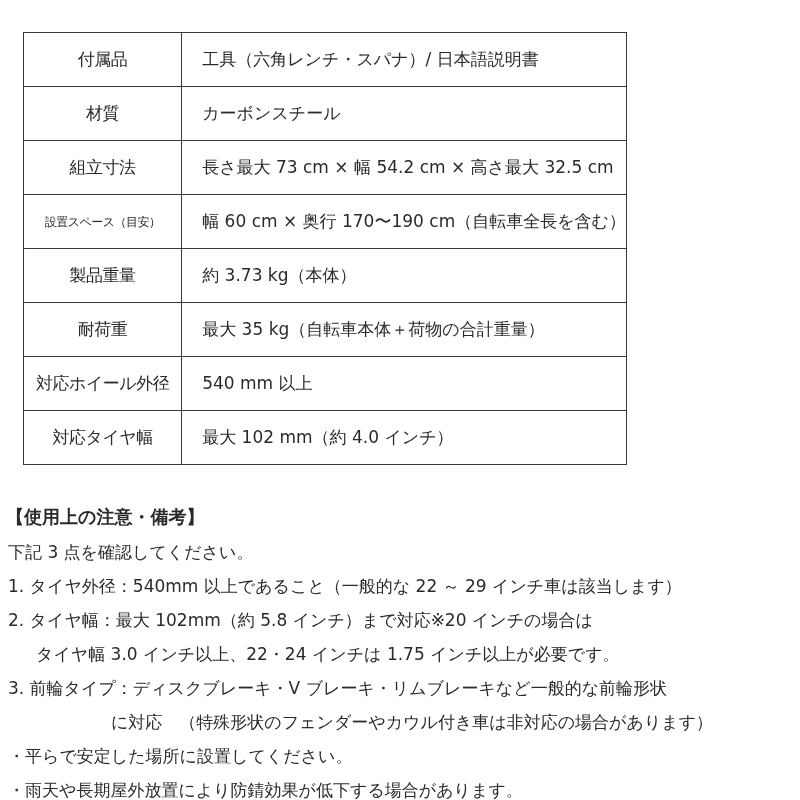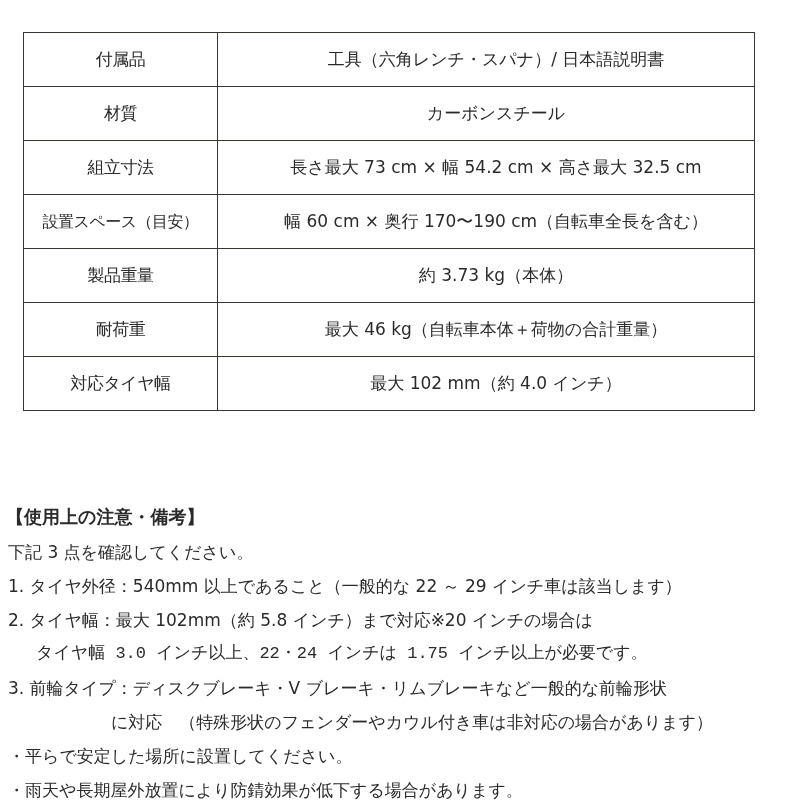--- a/index.html
+++ b/index.html
@@ -2,79 +2,83 @@
 <html><head>
 <meta charset="utf-8">
 <style>
   html, body { margin: 0; padding: 0; background: #ffffff; }
   body {
     width: 800px; height: 800px; position: relative; overflow: hidden;
     font-family: "DejaVu Sans", "Liberation Sans", sans-serif;
     color: #2a2a2a;
   }
   .spec-table {
-    position: absolute; left: 23px; top: 32px; width: 732px;
+    position: absolute; left: 23px; top: 32px; width: 604px;
     border-collapse: collapse;
     border: 1px solid #3a3433;
   }
   .spec-table td {
     border: 1px solid #3a3433;
     height: 53px; padding: 0;
     font-size: 17px; line-height: 1;
     vertical-align: middle;
     white-space: nowrap;
   }
   .spec-table td.label {
     width: 193px; text-align: center; letter-spacing: -0.5px;
   }
   .spec-table td.value {
-    padding-left: 20px; text-align: center;
+    padding-left: 20px; text-align: left;
   }
   .notes {
     position: absolute; left: 8px; top: 483px; width: 790px;
   }
   .notes-title {
     font-weight: bold; font-size: 18px; height: 36px; line-height: 36px;
     margin-left: -2px;
     margin-top: 16px;
   }
   .notes-line {
     font-size: 17px; height: 34px; line-height: 34px; white-space: nowrap;
   }
-  .indent { padding-left: 28px; font-family: Liberation Mono, monospace; }
+  .indent { padding-left: 28px; }
   .indent-sm { padding-left: 18px; text-align: center; }
 </style>
 </head>
 <body>
 
 <table class="spec-table">
   <tbody>
     <tr>
       <td class="label">付属品</td>
       <td class="value">工具（六角レンチ・スパナ）/ 日本語説明書</td>
     </tr>
     <tr>
       <td class="label">材質</td>
       <td class="value">カーボンスチール</td>
     </tr>
     <tr>
       <td class="label">組立寸法</td>
       <td class="value">長さ最大 73 cm × 幅 54.2 cm × 高さ最大 32.5 cm</td>
     </tr>
     <tr>
-      <td class="label" style="font-size:16px;">設置スペース（目安）</td>
+      <td class="label" style="font-size:12px;">設置スペース（目安）</td>
       <td class="value">幅 60 cm × 奥行 170〜190 cm（自転車全長を含む）</td>
     </tr>
     <tr>
       <td class="label">製品重量</td>
       <td class="value">約 3.73 kg（本体）</td>
     </tr>
     <tr>
       <td class="label">耐荷重</td>
-      <td class="value">最大 46 kg（自転車本体＋荷物の合計重量）</td>
+      <td class="value">最大 35 kg（自転車本体＋荷物の合計重量）</td>
+    </tr>
+    <tr>
+      <td class="label">対応ホイール外径</td>
+      <td class="value">540 mm 以上</td>
     </tr>
     <tr>
       <td class="label">対応タイヤ幅</td>
       <td class="value">最大 102 mm（約 4.0 インチ）</td>
     </tr>
   </tbody>
 </table>
 
 <div class="notes">
   <div class="notes-title">【使用上の注意・備考】</div>

